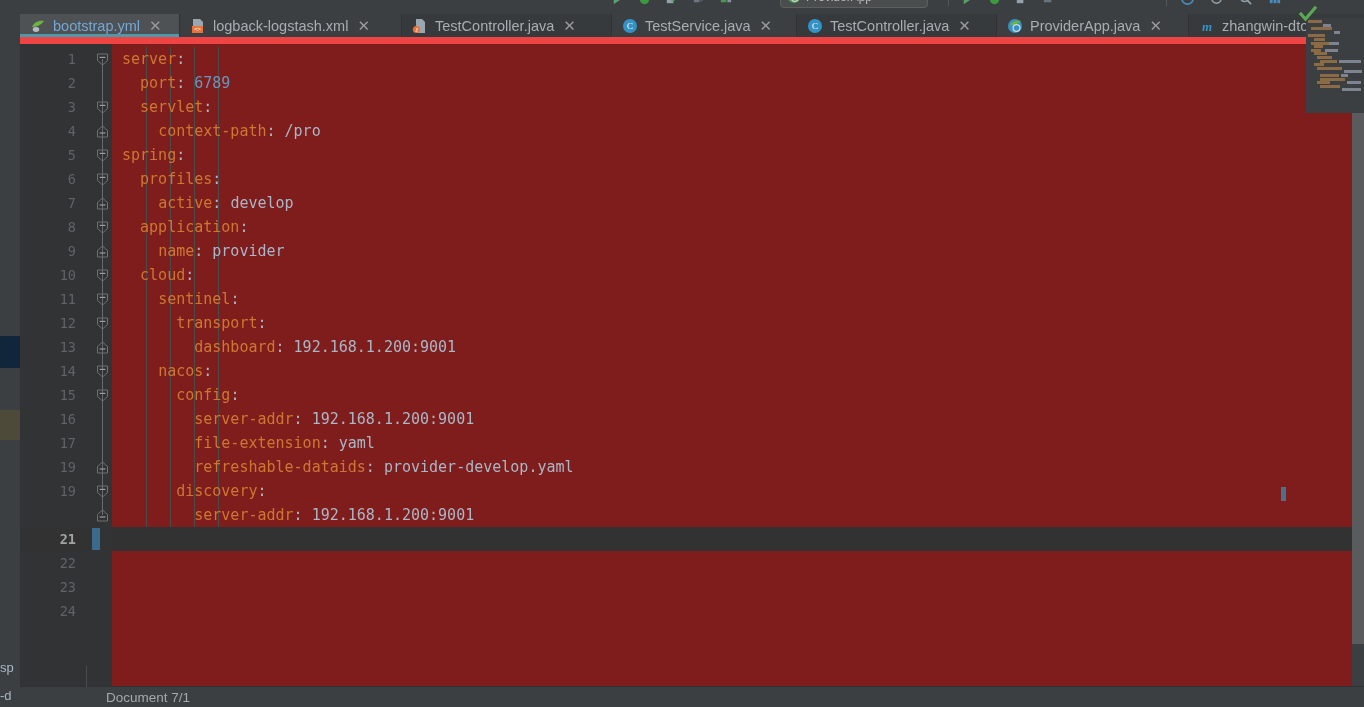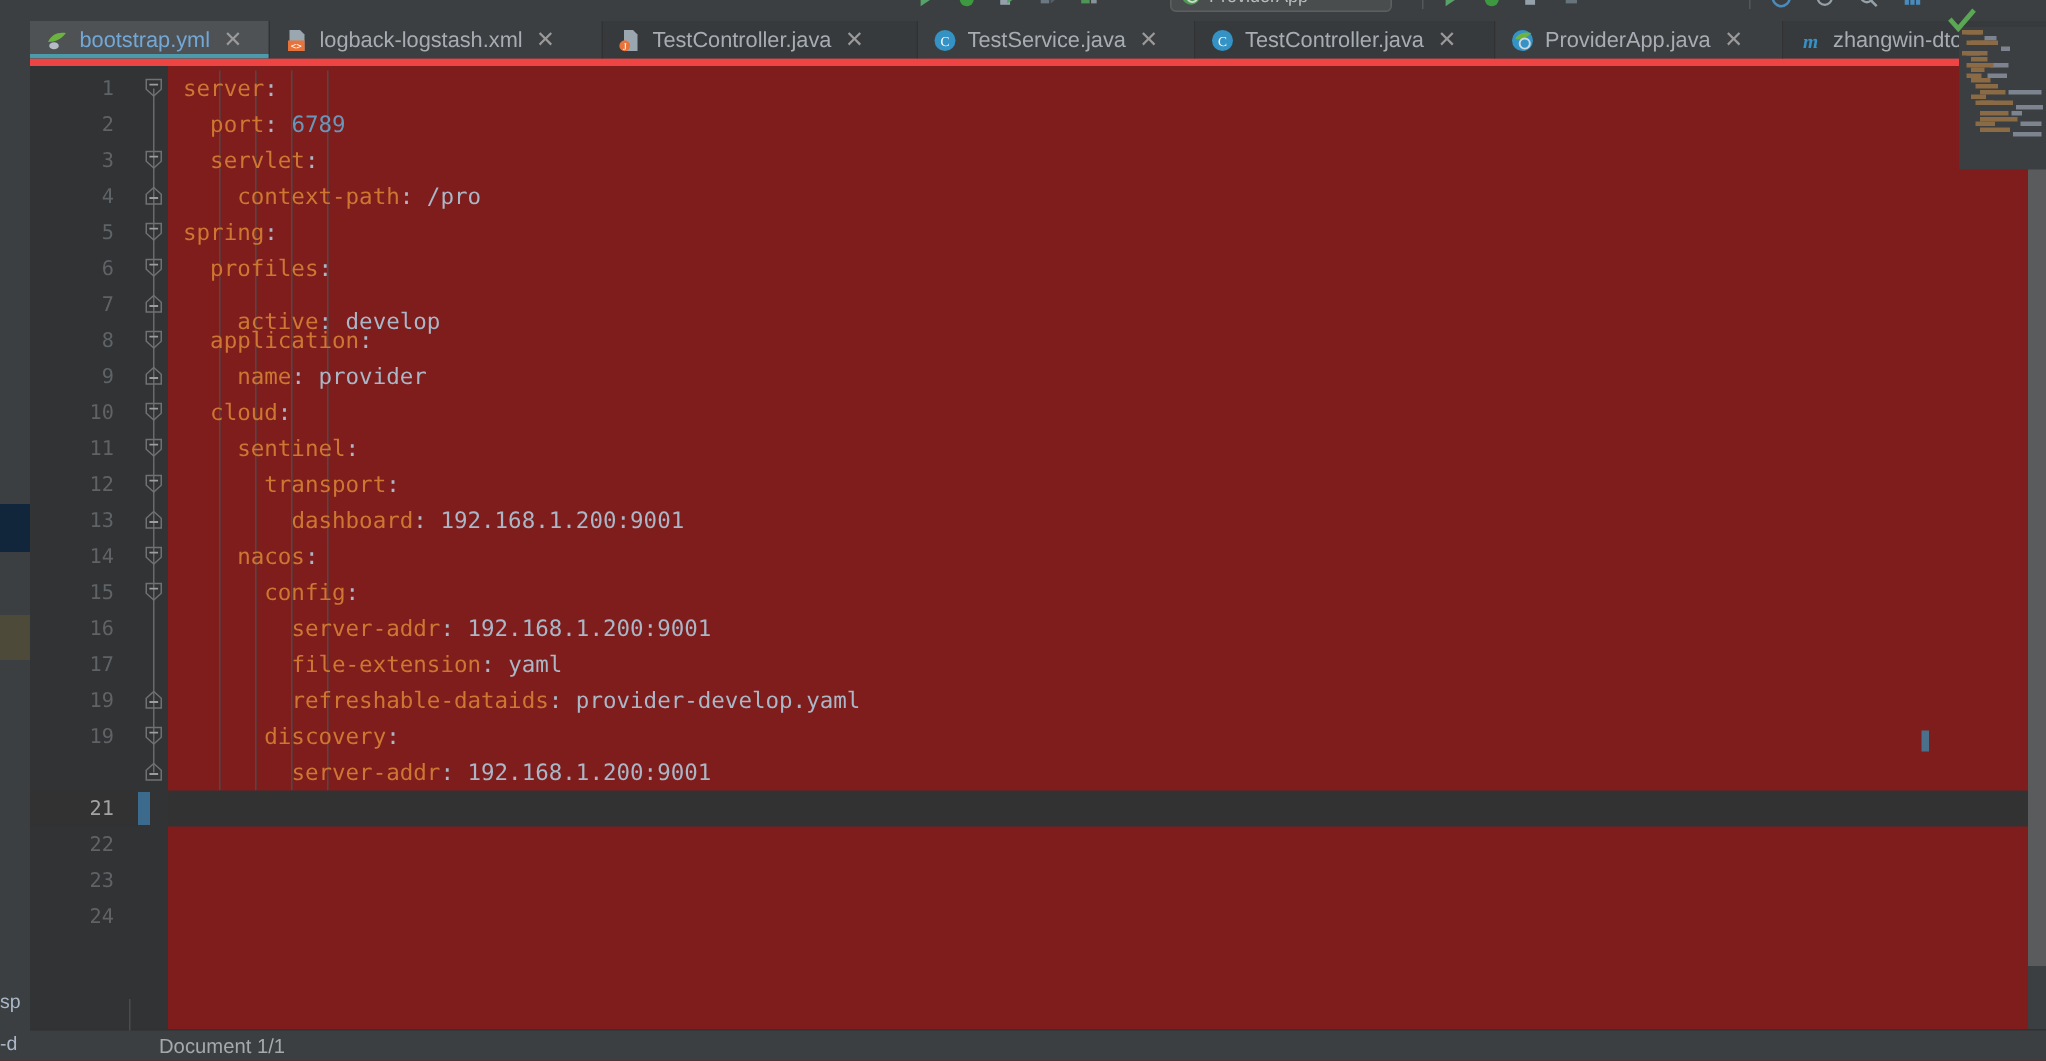--- a/index.html
+++ b/index.html
@@ -41,21 +41,21 @@
     color: #a9b7c6; font-size: 13px;
     font-family: "Liberation Sans", sans-serif;
     white-space: nowrap; overflow: hidden;
   }
 
   
   .tabbar {
     position: absolute; top: 14px; left: 20px; width: 1344px; height: 30px;
     background: #3c3f41;
     display: flex; align-items: stretch;
-    border-bottom: 5px solid #ef4444;
+    border-bottom: 7px solid #ef4444;
     overflow: hidden;
   }
   .tab {
     display: flex; align-items: center; gap: 7px;
     padding: 0 9px 0 10px;
     position: relative;
     border-right: 1px solid #323232;
     color: #a7adb3; font-size: 14.5px;
     white-space: nowrap;
     background: #3c3f41;
@@ -96,21 +96,21 @@
   .line {
     position: absolute; left: 0; width: 100%; height: 24px;
     display: flex; align-items: center;
   }
   .line.current { background: #323232; }
   .lno {
     position: absolute; width: 56px; text-align: right;
     font-family: "DejaVu Sans Mono", monospace;
     font-size: 13.5px; color: #606366; height: 24px; line-height: 24px;
   }
-  .lno.current { color: #a4a3a3; font-weight: normal; }
+  .lno.current { color: #a4a3a3; font-weight: bold; }
   .codetext {
     font-family: "DejaVu Sans Mono", monospace;
     font-size: 15px; line-height: 24px; height: 24px;
     white-space: pre; color: #a9b7c6;
     padding-left: 10px;
   }
   .k { color: #cc7832; }
   .num { color: #6897bb; }
   .v { color: #a9b7c6; }
   .p { color: #a9b7c6; }
@@ -399,21 +399,21 @@
         <div class="iguide" style="left: 34px; top: 3px; height: 480px;"></div>
         <div class="iguide" style="left: 58px; top: 3px; height: 480px;"></div>
         <div class="iguide" style="left: 82px; top: 3px; height: 480px;"></div>
         <div class="iguide" style="left: 106px; top: 3px; height: 480px;"></div>
         <div class="codetext" style="position: absolute; top: 3px;"><span class="k">server</span><span class="p">:</span></div>
         <div class="codetext" style="position: absolute; top: 27px;">  <span class="k">port</span><span class="p">:</span> <span class="num">6789</span></div>
         <div class="codetext" style="position: absolute; top: 51px;">  <span class="k">servlet</span><span class="p">:</span></div>
         <div class="codetext" style="position: absolute; top: 75px;">    <span class="k">context-path</span><span class="p">:</span> <span class="v">/pro</span></div>
         <div class="codetext" style="position: absolute; top: 99px;"><span class="k">spring</span><span class="p">:</span></div>
         <div class="codetext" style="position: absolute; top: 123px;">  <span class="k">profiles</span><span class="p">:</span></div>
-        <div class="codetext" style="position: absolute; top: 147px; margin-top: 11px;">    <span class="k">active</span><span class="p">:</span> <span class="v">develop</span></div>
+        <div class="codetext" style="position: absolute; top: 147px;">    <span class="k">active</span><span class="p">:</span> <span class="v">develop</span></div>
         <div class="codetext" style="position: absolute; top: 171px;">  <span class="k">application</span><span class="p">:</span></div>
         <div class="codetext" style="position: absolute; top: 195px;">    <span class="k">name</span><span class="p">:</span> <span class="v">provider</span></div>
         <div class="codetext" style="position: absolute; top: 219px;">  <span class="k">cloud</span><span class="p">:</span></div>
         <div class="codetext" style="position: absolute; top: 243px;">    <span class="k">sentinel</span><span class="p">:</span></div>
         <div class="codetext" style="position: absolute; top: 267px;">      <span class="k">transport</span><span class="p">:</span></div>
         <div class="codetext" style="position: absolute; top: 291px;">        <span class="k">dashboard</span><span class="p">:</span> <span class="v">192.168.1.200:9001</span></div>
         <div class="codetext" style="position: absolute; top: 315px;">    <span class="k">nacos</span><span class="p">:</span></div>
         <div class="codetext" style="position: absolute; top: 339px;">      <span class="k">config</span><span class="p">:</span></div>
         <div class="codetext" style="position: absolute; top: 363px;">        <span class="k">server-addr</span><span class="p">:</span> <span class="v">192.168.1.200:9001</span></div>
         <div class="codetext" style="position: absolute; top: 387px;">        <span class="k">file-extension</span><span class="p">:</span> <span class="v">yaml</span></div>
@@ -460,16 +460,16 @@
       <div class="mm-row" style="left: 11px; width: 13px; top: 63.2px; background: rgb(138, 107, 69);"></div>
       <div class="mm-row" style="left: 14px; width: 20px; top: 66.8px; background: rgb(138, 107, 69);"></div>
       <div class="mm-row" style="left: 36px; width: 19px; top: 70.4px; background: rgb(125, 132, 144);"></div>
     </div>
   <svg class="check-ico" width="20" height="20" viewBox="0 0 20 20">
     <path d="M3 10 L7.5 15 L17 4" fill="none" stroke="#5aa854" stroke-width="3.2" stroke-linecap="square"></path>
   </svg>
 
   <div class="statusbar">
     <div class="vsep" style="left:66px; top:-21px; height:21px;"></div>
-    <span class="status-text">Document 1/1</span>
+    <span class="status-text">Document 7/1</span>
   </div>
 
 </div>
 
 </body></html>

